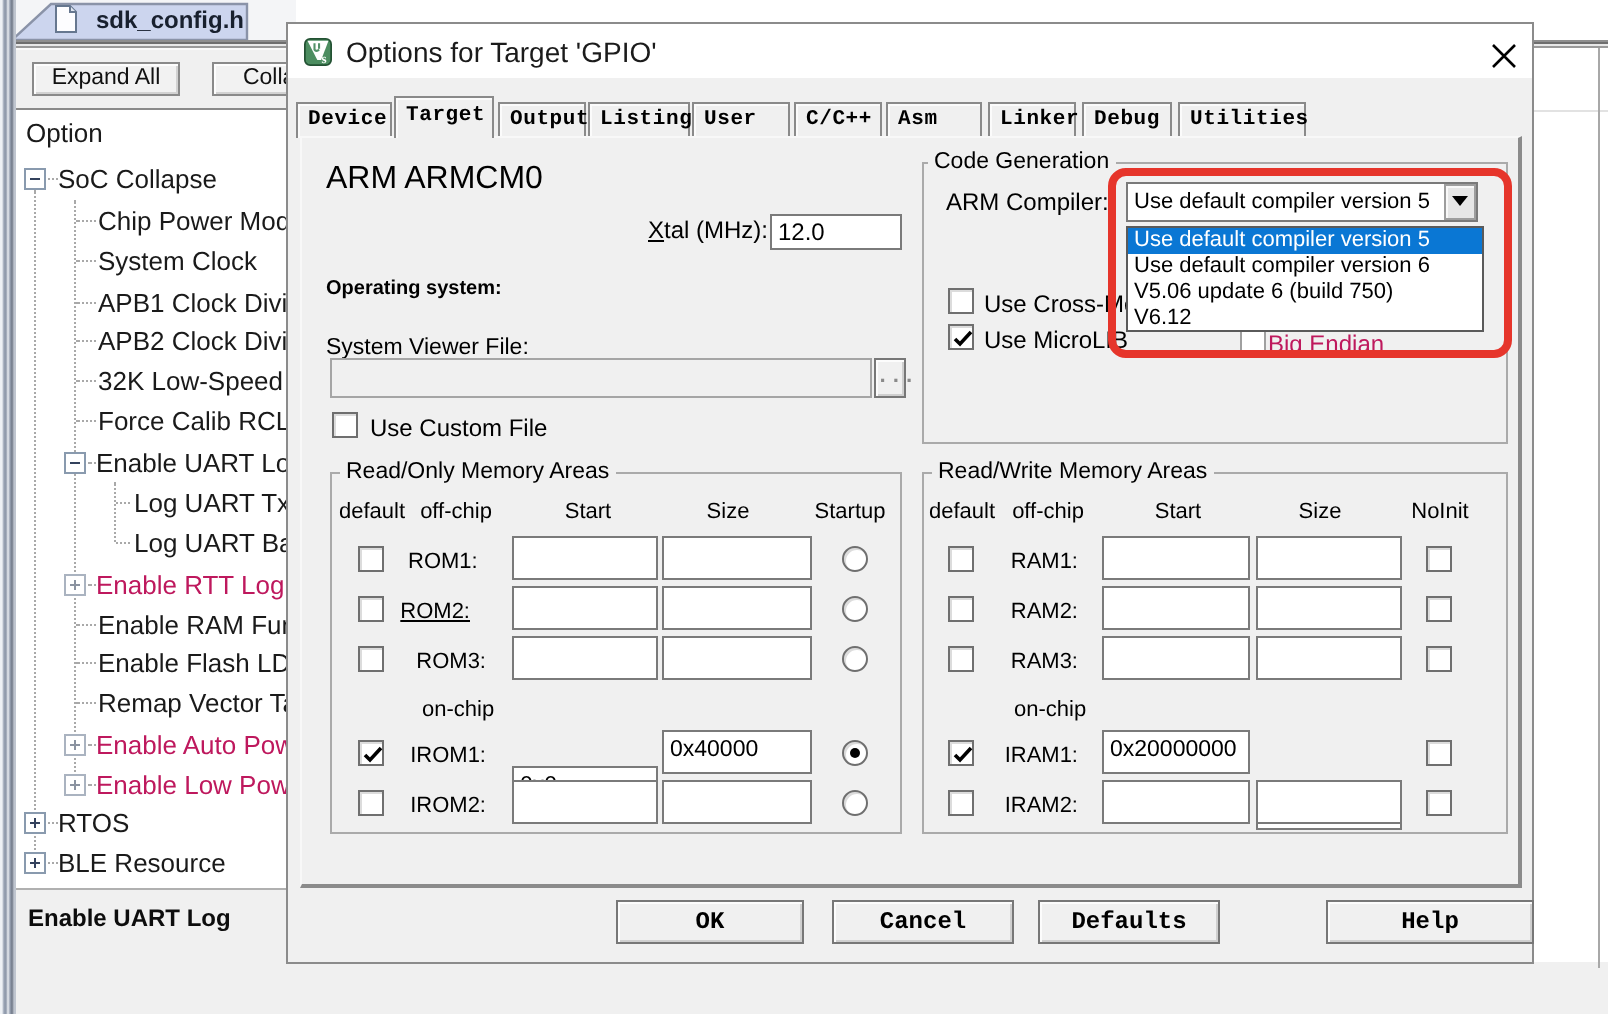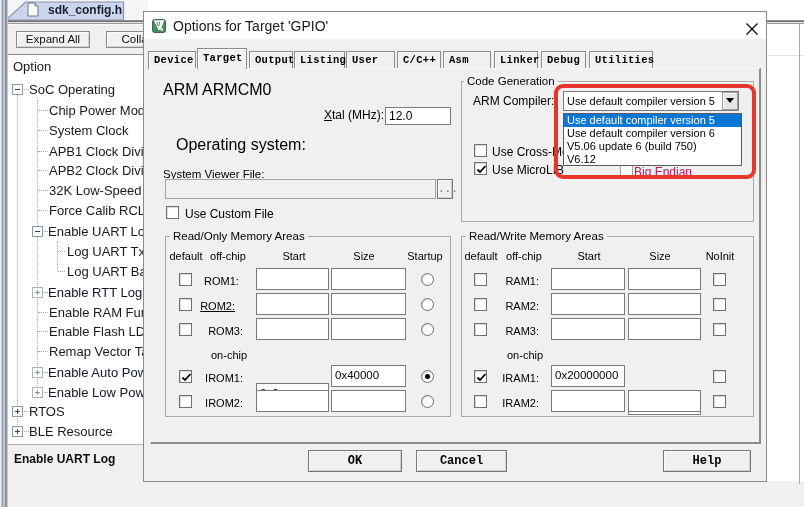--- a/index.html
+++ b/index.html
@@ -17,21 +17,21 @@
 .wbtn{position:absolute;background:#f2f2f2;border:1px solid #8a8a8a;box-shadow:inset 1px 1px 0 #fdfdfd, inset -1px -1px 0 #d2d2d2;
  font-size:11.5px;text-align:center;line-height:15px;color:#111;}
 #treepanel{left:7px;top:54px;width:750px;height:390px;background:#fff;border-top:1px solid #8a8a8a;}
 #bottompanel{left:7px;top:444px;width:750px;height:63px;background:#f0f0f0;border-top:1px solid #b0b0b0;}
 #bottomstrip{left:7px;top:481px;width:797px;height:26px;background:#f0f0f0;}
 #bottomtext{left:14px;top:452px;font-size:12px;font-weight:bold;color:#0d0d0d;}
 #rightline1{left:766px;top:55px;width:38px;height:1px;background:#e2e2e2;}
 #rightvline{left:799px;top:24px;width:1px;height:460px;background:#a8a8a8;}
 
 .trow{position:absolute;font-size:13px;color:#1a1a1a;white-space:nowrap;line-height:15px;}
-.grey{color:#0f172a;}
+.grey{color:#be185d;}
 .vdot{position:absolute;width:1px;border-left:1px dotted #a9a9a9;}
 .hdot{position:absolute;height:1px;border-top:1px dotted #a9a9a9;}
 .expbox{position:absolute;width:11px;height:11px;background:#fff;border:1px solid #899aae;}
 .expbox i{position:absolute;left:2px;top:4px;width:5px;height:1px;background:#33415c;}
 .expbox b{position:absolute;left:4px;top:2px;width:1px;height:5px;background:#33415c;}
 .expbox.dis{border-color:#aab3c0;}
 .expbox.dis i,.expbox.dis b{background:#8b93a0;}
 
 #dlg{left:143px;top:11px;width:624px;height:471px;background:#f0f0f0;border:1px solid #8b8b8b;}
 #dlgtitle{left:0px;top:0px;width:622px;height:27px;background:#fff;}
@@ -113,21 +113,21 @@
  <div class="hdot" style="left:38px;top:312px;width:10px;"></div>
  <div class="hdot" style="left:38px;top:331px;width:10px;"></div>
  <div class="hdot" style="left:38px;top:351px;width:10px;"></div>
  <div class="hdot" style="left:44px;top:372px;width:4px;"></div>
  <div class="hdot" style="left:44px;top:392px;width:4px;"></div>
  <div class="hdot" style="left:24px;top:411px;width:5px;"></div>
  <div class="hdot" style="left:24px;top:431px;width:5px;"></div>
  <div class="expbox" style="left:12px;top:84px;">
       <i></i>
     </div>
- <div class="trow" style="left:29px;top:82px;">SoC Operating</div>
+ <div class="trow" style="left:29px;top:82px;">SoC Collapse</div>
  <div class="trow" style="left:49px;top:103px;">Chip Power Mode</div>
  <div class="trow" style="left:49px;top:123px;">System Clock</div>
  <div class="trow" style="left:49px;top:144px;">APB1 Clock Divisor</div>
  <div class="trow" style="left:49px;top:163px;">APB2 Clock Divisor</div>
  <div class="trow" style="left:49px;top:183px;">32K Low-Speed Clock</div>
  <div class="trow" style="left:49px;top:203px;">Force Calib RCL Clock</div>
  <div class="expbox" style="left:32px;top:226px;">
       <i></i>
     </div>
  <div class="trow" style="left:48px;top:224px;">Enable UART Log</div>
@@ -188,21 +188,21 @@
  <div class="dtab" style="left:253px;width:44px;">C/C++</div>
  <div class="dtab" style="left:299px;width:48px;">Asm</div>
  <div class="dtab" style="left:350px;width:44px;">Linker</div>
  <div class="dtab" style="left:397px;width:45px;">Debug</div>
  <div class="dtab" style="left:445px;width:64px;">Utilities</div>
  <div class="abs" id="page"></div>
 
  <div class="lbl" style="left:19px;top:71px;font-size:16px;">ARM ARMCM0</div>
  <div class="lbl" style="left:180px;top:97px;width:57px;text-align:right;"><u>X</u>tal (MHz):</div>
  <div class="tb" style="left:241px;top:95px;width:66px;height:18px;line-height:16px;font-size:12px;">12.0</div>
- <div class="lbl" style="left:32px;top:126px;font-size:16px;">Operating system:</div>
+ <div class="lbl" style="left:19px;top:126px;font-size:10px;font-weight:bold;">Operating system:</div>
  <div class="lbl" style="left:19px;top:156px;font-size:11.5px;">System Viewer File:</div>
  <div class="tb dis" style="left:21px;top:167px;width:271px;height:20px;"></div>
  <div class="mbtn" style="left:293px;top:167px;width:16px;height:20px;line-height:18px;color:#8a8a8a;font-size:11px;">...</div>
  <div class="cb" style="left:22px;top:194px;"></div>
  <div class="lbl" style="left:41px;top:196px;">Use Custom File</div>
 
  <div class="gb" style="left:317px;top:69px;width:293px;height:141px;"></div>
  <div class="gblbl" style="left:320px;top:63px;">Code Generation</div>
  <div class="lbl" style="left:329px;top:83px;">ARM Compiler:</div>
  <div class="combo" style="left:419px;top:79px;width:176px;height:20px;">
@@ -299,14 +299,15 @@
  <div class="tb" style="left:484px;top:353px;width:73px;height:22px;margin-top:28px;">0x10000</div>
  <div class="cb" style="left:569px;top:358px;"></div>
  <div class="cb" style="left:330px;top:383px;"></div>
  <div class="lbl sm" style="left:356px;top:385px;width:39px;text-align:right;">IRAM2:</div>
  <div class="tb" style="left:407px;top:378px;width:74px;height:22px;"></div>
  <div class="tb" style="left:484px;top:378px;width:73px;height:22px;"></div>
  <div class="cb" style="left:569px;top:383px;"></div>
 
  <div class="mbtn" style="left:164px;top:438px;width:94px;height:22px;line-height:20px;">OK</div>
  <div class="mbtn" style="left:272px;top:438px;width:91px;height:22px;line-height:20px;">Cancel</div>
- <div class="mbtn" style="left:519px;top:438px;width:88px;height:22px;line-height:20px;">Help</div>
+ <div class="mbtn" style="left:375px;top:438px;width:91px;height:22px;line-height:20px;">Defaults</div>
+ <div class="mbtn" style="left:519px;top:438px;width:104px;height:22px;line-height:20px;">Help</div>
 </div>
 
 </body></html>

